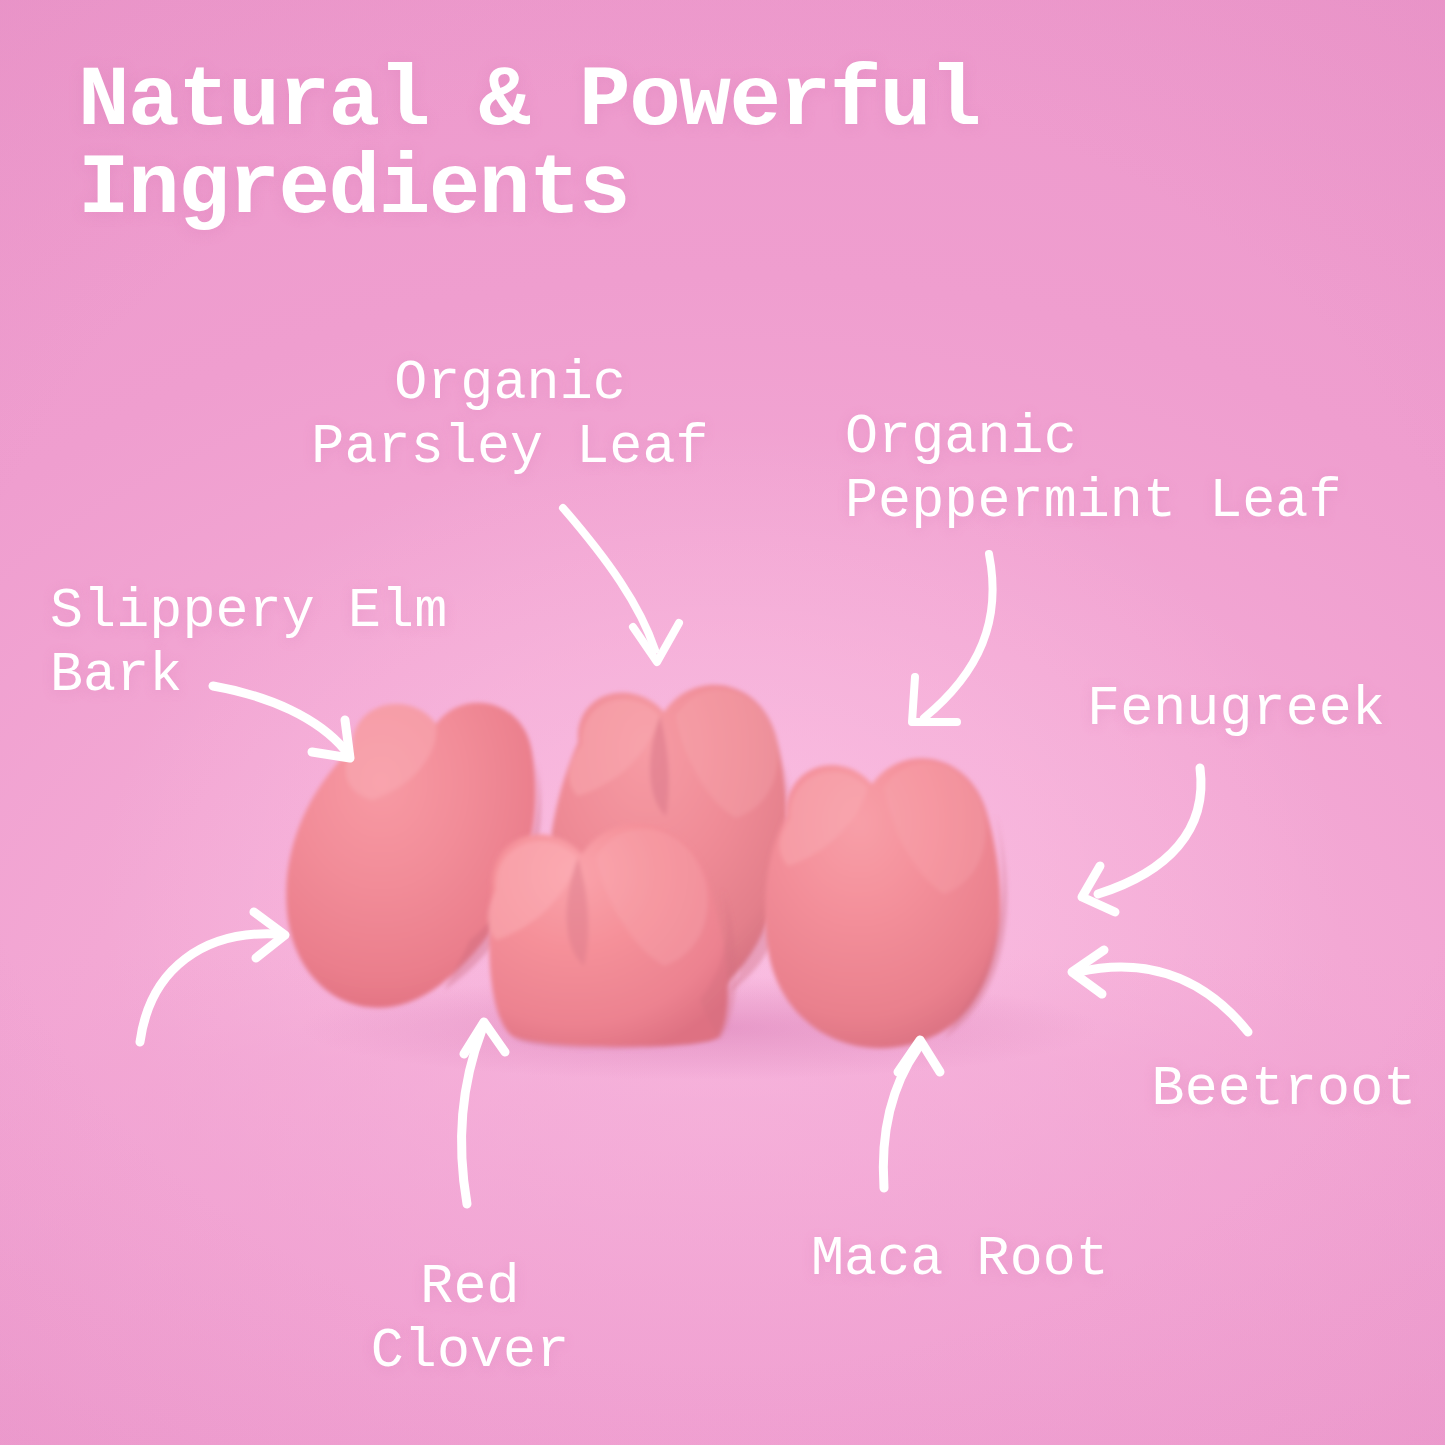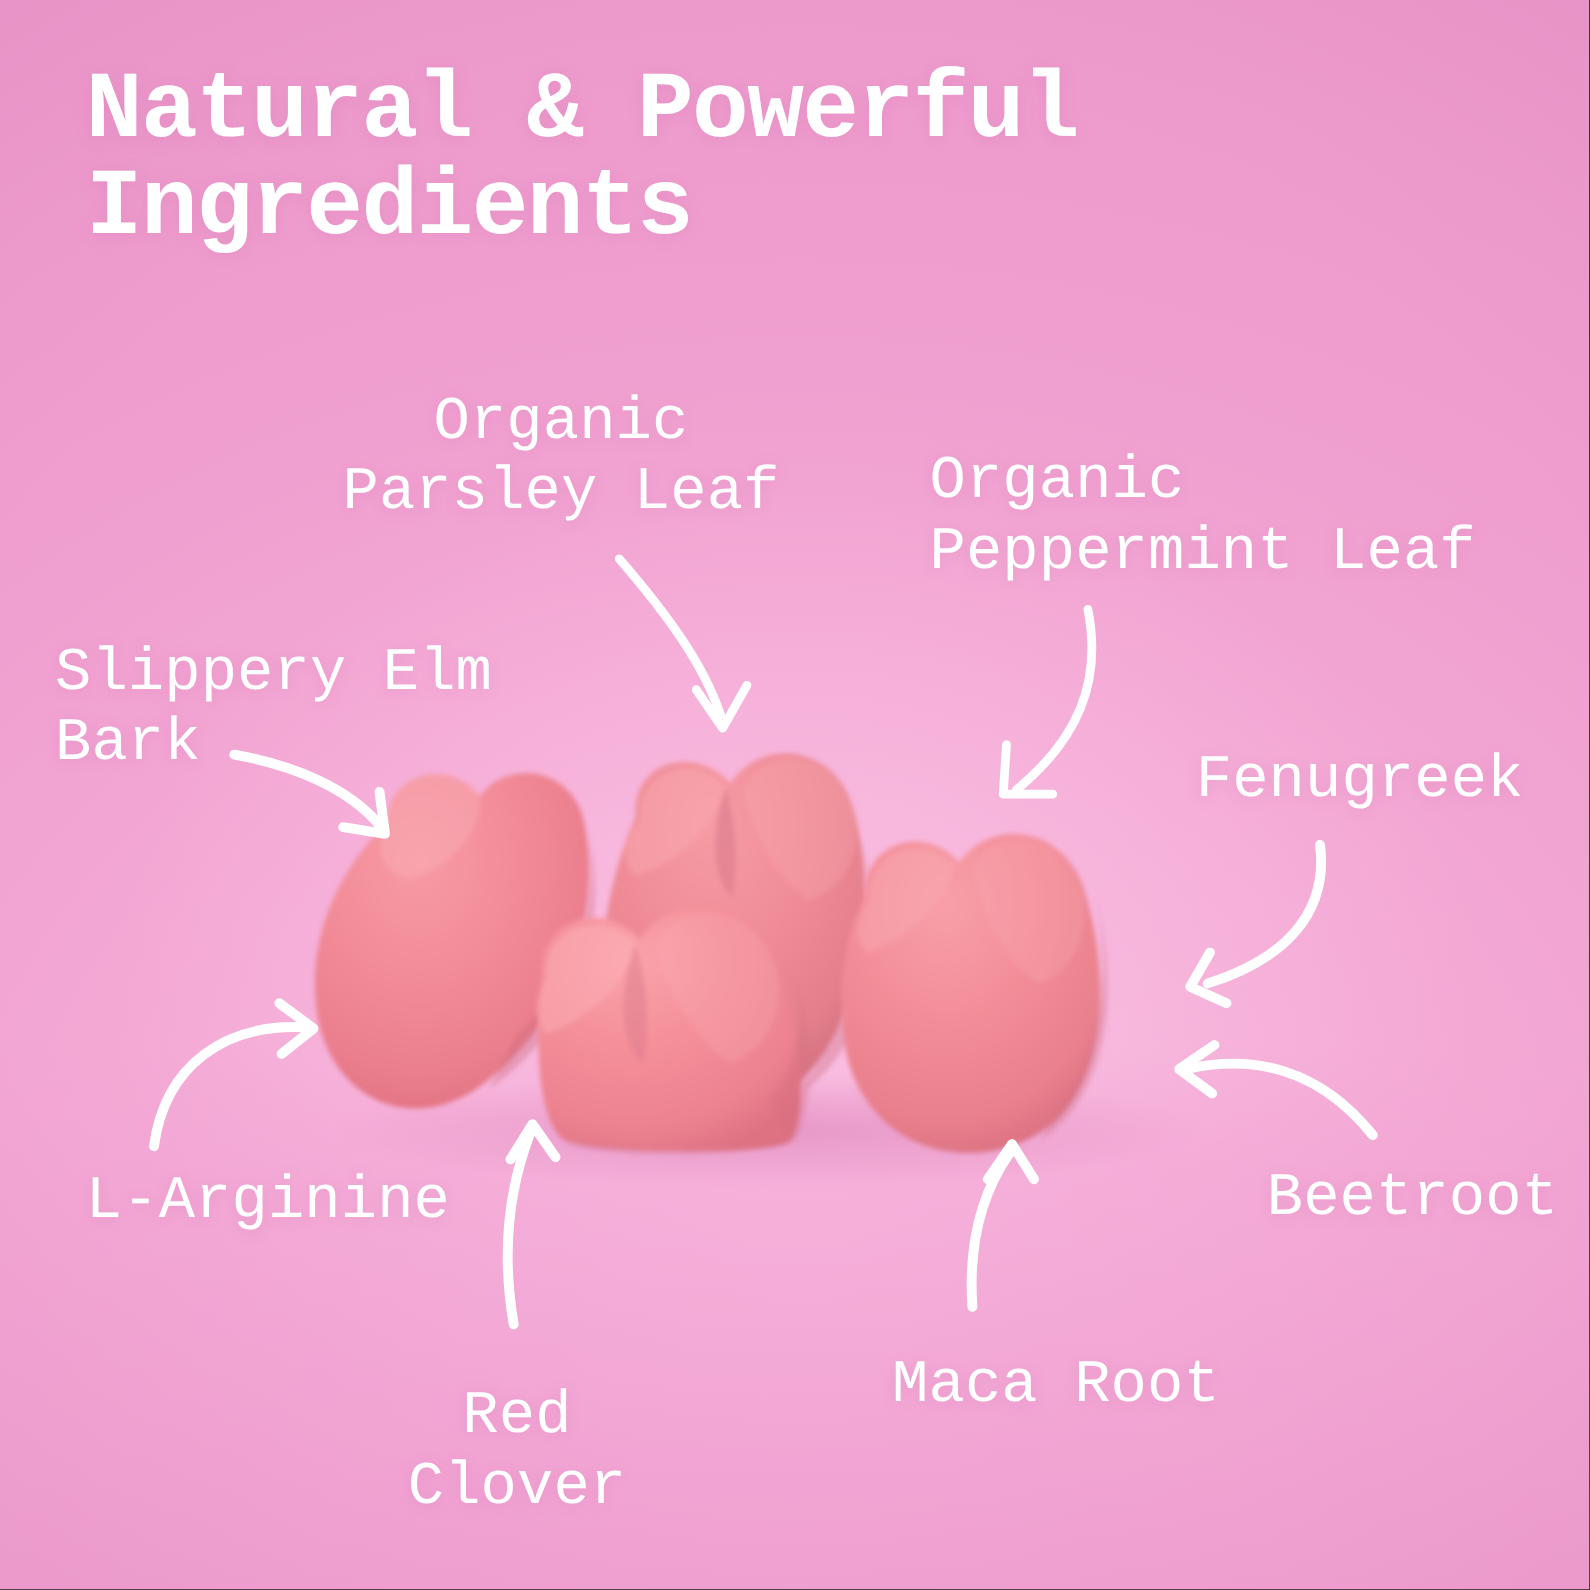--- a/index.html
+++ b/index.html
@@ -233,21 +233,20 @@
 Parsley Leaf</div>
 
   <div class="label l" style="left:845px; top:406px; width:520px;">Organic
 Peppermint Leaf</div>
 
   <div class="label l" style="left:50px; top:580px; width:420px;">Slippery Elm
 Bark</div>
 
   <div class="label r" style="left:985px; top:678px; width:400px;">Fenugreek</div>
 
-  <div class="label l" style="left:78px; top:1060px; width:400px;">L-Arginine</div>
 
   <div class="label l" style="left:1124px; top:1058px; width:320px;text-align:center;">Beetroot</div>
 
   <div class="label c" style="left:310px; top:1228px; width:320px;margin-top:28px;">Red Clover</div>
 
   <div class="label c" style="left:800px; top:1228px; width:320px;">Maca Root</div>
 
 </div>
 
 </body></html>

